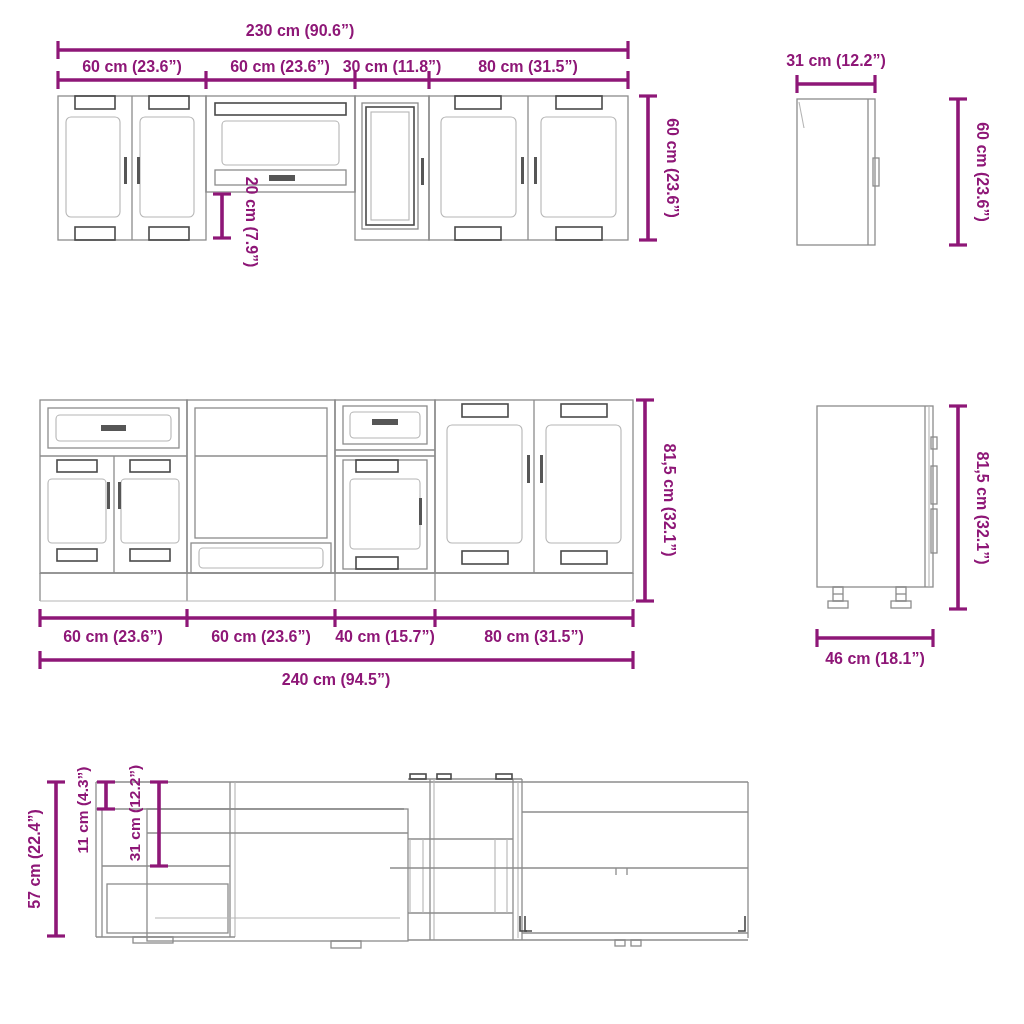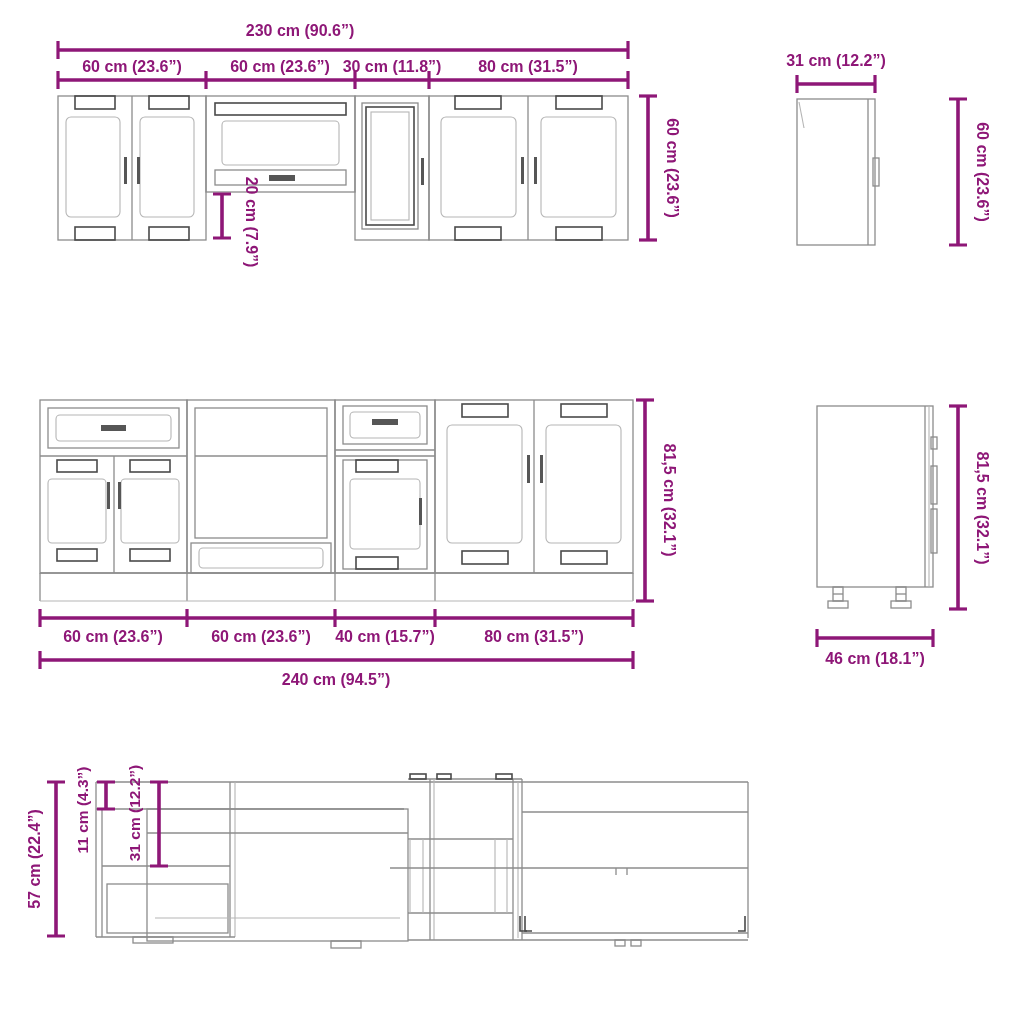--- a/index.html
+++ b/index.html
@@ -1,16 +1,16 @@
 <!DOCTYPE html>
 <html><head>
 <meta charset="utf-8">
 <style>
   html,body{margin:0;padding:0;background:#fff;}
-  .stage{width:1024px;height:1024px;position:relative;background:#fff;overflow:hidden;border-radius:32px;}
+  .stage{width:1024px;height:1024px;position:relative;background:#fff;overflow:hidden;}
   svg{display:block;}
   .dim{stroke:#8e1777;stroke-width:3.6;fill:none;}
   .cap{stroke:#8e1777;stroke-width:3.2;fill:none;}
   .dimtext{fill:#8e1777;font:bold 16px "Liberation Sans", sans-serif;}
   .dimtext-sm{fill:#8e1777;font:bold 15.5px "Liberation Sans", sans-serif;}
   .ln{stroke:#8c8c8c;stroke-width:1.3;fill:none;}
   .lnd{stroke:#4a4a4a;stroke-width:1.6;fill:none;}
   .lnl{stroke:#b5b5b5;stroke-width:1.1;fill:none;}
   .hdl{fill:#565656;stroke:none;}
 </style>

